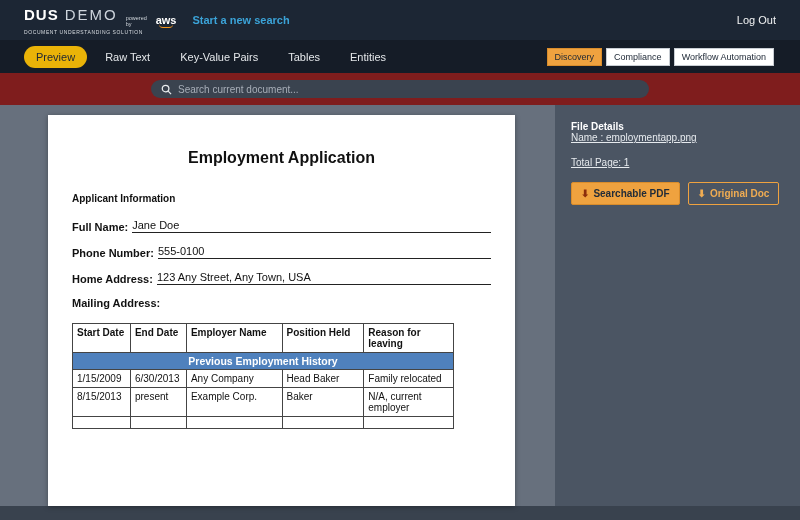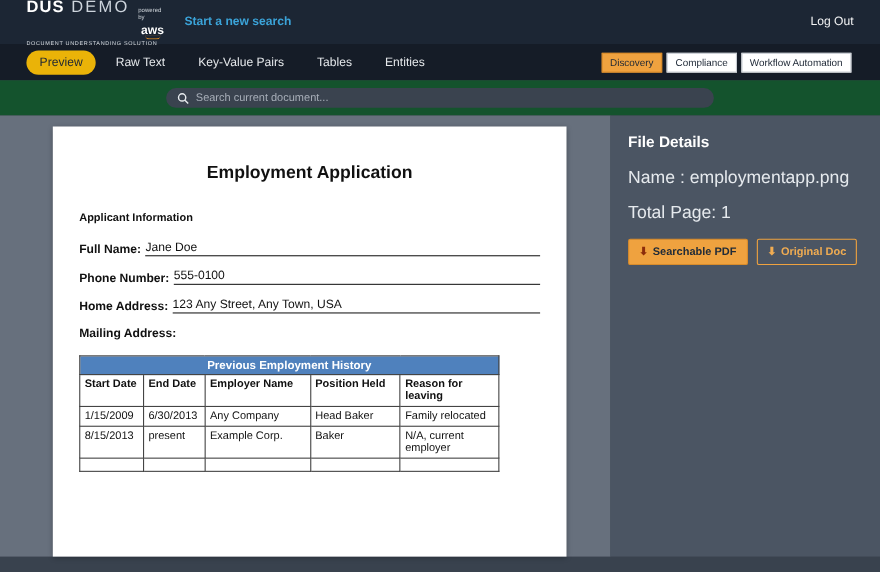--- a/index.html
+++ b/index.html
@@ -7,42 +7,42 @@
     font-family:"Liberation Sans", sans-serif; background:#39424e; }
 
   
   .topbar { height:40px; background:#1c2634; display:flex; align-items:center;
     padding:0 24px; gap:16px; }
   .logo-block { display:flex; flex-direction:column; justify-content:center; }
   .logo-line { display:flex; align-items:baseline; gap:6px; }
   .logo-dus { color:#fff; font-size:15px; font-weight:bold; letter-spacing:1px; }
   .logo-demo { color:#cdd4dc; font-size:15px; font-weight:300; letter-spacing:2px; }
   .logo-sub { color:#e8652a; font-size:5px; letter-spacing:.6px; margin-top:1px; color:#d8dde2; }
-  .powered { display:flex; gap:4px; margin-left:2px;flex-direction:column; }
+  .powered { display:flex; gap:4px; margin-left:2px; }
   .powered-txt { color:#cfd5db; font-size:5.5px; line-height:6px; width:26px; }
   .aws-mark { display:flex; flex-direction:column; align-items:center; }
   .aws-txt { color:#fff; font-size:11px; font-weight:bold; line-height:10px; }
   .aws-smile { width:14px; height:4px; border-bottom:1.5px solid #f7981d;
     border-radius:0 0 8px 8px; margin-top:-1px; }
   .new-search { color:#3ba3d8; font-size:11px; font-weight:bold; text-decoration:none; }
   .top-spacer { flex:1; }
   .logout { color:#f2f3f4; font-size:11px; text-decoration:none; }
 
   
   .tabbar { height:33px; background:#151c27; display:flex; align-items:center;
     padding:0 24px; gap:6px; }
   .tab { color:#e4e7ea; font-size:11px; padding:5px 12px; cursor:pointer; white-space:nowrap; }
   .tab.active { background:#eab308; color:#1c2634; border-radius:13px; font-weight:normal;text-align:center; }
   .modes { margin-left:auto; display:flex; gap:4px; margin-right:2px; }
   .mode-btn { font-size:9px; padding:3px 7px; background:#fff; border:1px solid #c8cdd3;
     color:#1c2634; cursor:pointer; white-space:nowrap; }
   .mode-btn.active { background:#efa23f; border-color:#d98c2b; }
 
   
-  .searchbar { height:32px; background:#14532d; display:flex; align-items:center;
+  .searchbar { height:32px; background:#7f1d1d; display:flex; align-items:center;
     justify-content:center; }
   .search-box { width:498px; height:18px; background:#3a434f; border-radius:9px;
     display:flex; align-items:center; padding:0 10px; gap:6px; }
   .search-box svg { flex:0 0 auto; }
   .search-box input { flex:1; background:transparent; border:none; outline:none;
     color:#dfe3e8; font-size:10px; font-family:"Liberation Sans", sans-serif; }
   .search-box input::placeholder { color:#a7aeb8; }
 
   
   .content { display:flex; height:401px; }
@@ -58,22 +58,22 @@
   .emp-table { border-collapse:collapse; margin-top:14px; width:382px; font-size:10px; }
   .emp-table th, .emp-table td { border:1px solid #444; padding:3px 4px; text-align:left;
     vertical-align:top; }
   .emp-table .t-title { background:#4f81bd; color:#fff; font-weight:bold;
     text-align:center; font-size:10.5px; padding:2px; }
   .emp-table thead th { font-weight:bold; }
   .emp-table tbody tr:last-child td { height:12px; padding:0; }
 
   
   .side-panel { width:245px; background:#4b5563; padding:16px; }
-  .panel-title { font-size:14px; font-weight:bold; color:#fff; margin-bottom:16px; }
-  .panel-line { font-size:16px; color:#e6eaee; margin-bottom:14px; }
+  .panel-title { font-size:10px; font-weight:bold; color:#fff; }
+  .panel-line { font-size:10px; color:#e6eaee; margin-bottom:14px;text-decoration:underline; }
   .panel-buttons { display:flex; gap:8px; margin-top:6px; }
   .btn-pdf { background:#efa23f; border:1px solid #d98c2b; color:#222c38; font-size:10px;
     font-weight:bold; padding:5px 9px; border-radius:2px; cursor:pointer;
     display:flex; align-items:center; gap:4px; font-family:"Liberation Sans",sans-serif; }
   .btn-pdf .dl { color:#8c2d0b; font-weight:bold; }
   .btn-orig { background:transparent; border:1px solid #efa23f; color:#f0ac52; font-size:10px;
     font-weight:bold; padding:5px 9px; border-radius:2px; cursor:pointer;
     display:flex; align-items:center; gap:4px; font-family:"Liberation Sans",sans-serif; }
   .btn-orig .dl { color:#f0ac52; font-weight:bold; }
 
@@ -151,28 +151,28 @@
       <table class="emp-table">
         <colgroup>
           <col style="width:58px">
             <col style="width:56px">
             <col style="width:96px">
           <col style="width:82px">
             <col style="width:90px">
         </colgroup>
         <thead>
           <tr>
-            <th class="t-title" colspan="5">Previous Employment History</th>
-          </tr>
-          <tr>
             <th>Start Date</th>
             <th>End Date</th>
             <th>Employer Name</th>
             <th>Position Held</th>
             <th>Reason for leaving</th>
+          </tr>
+          <tr>
+            <th class="t-title" colspan="5">Previous Employment History</th>
           </tr>
         </thead>
         <tbody>
           <tr>
             <td>1/15/2009</td>
             <td>6/30/2013</td>
             <td>Any Company</td>
             <td>Head Baker</td>
             <td>Family relocated</td>
           </tr>

